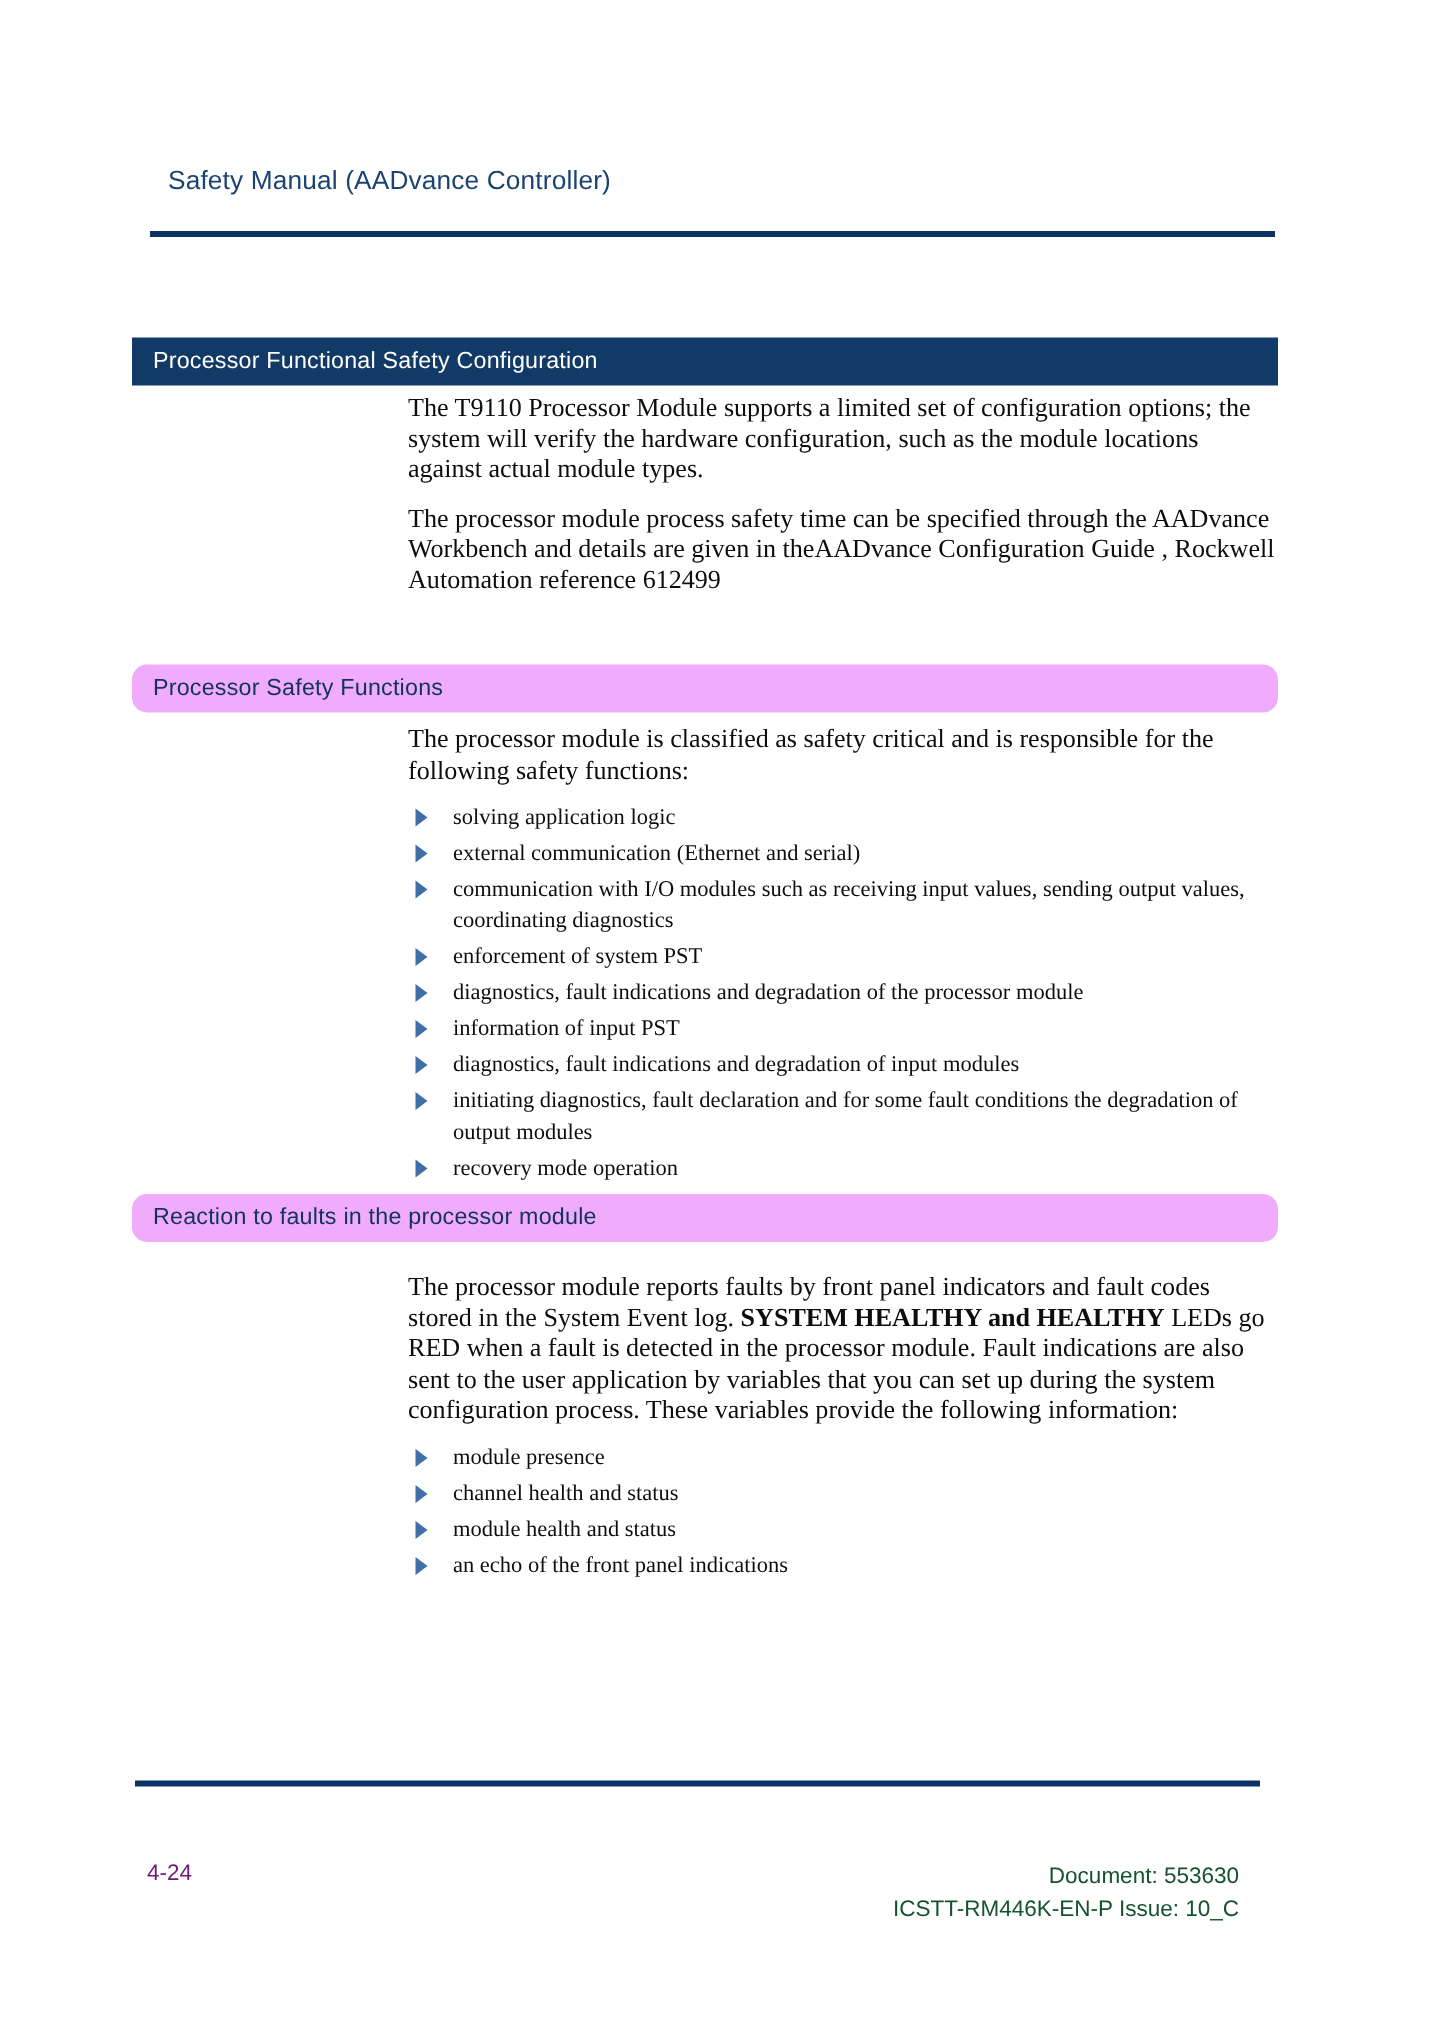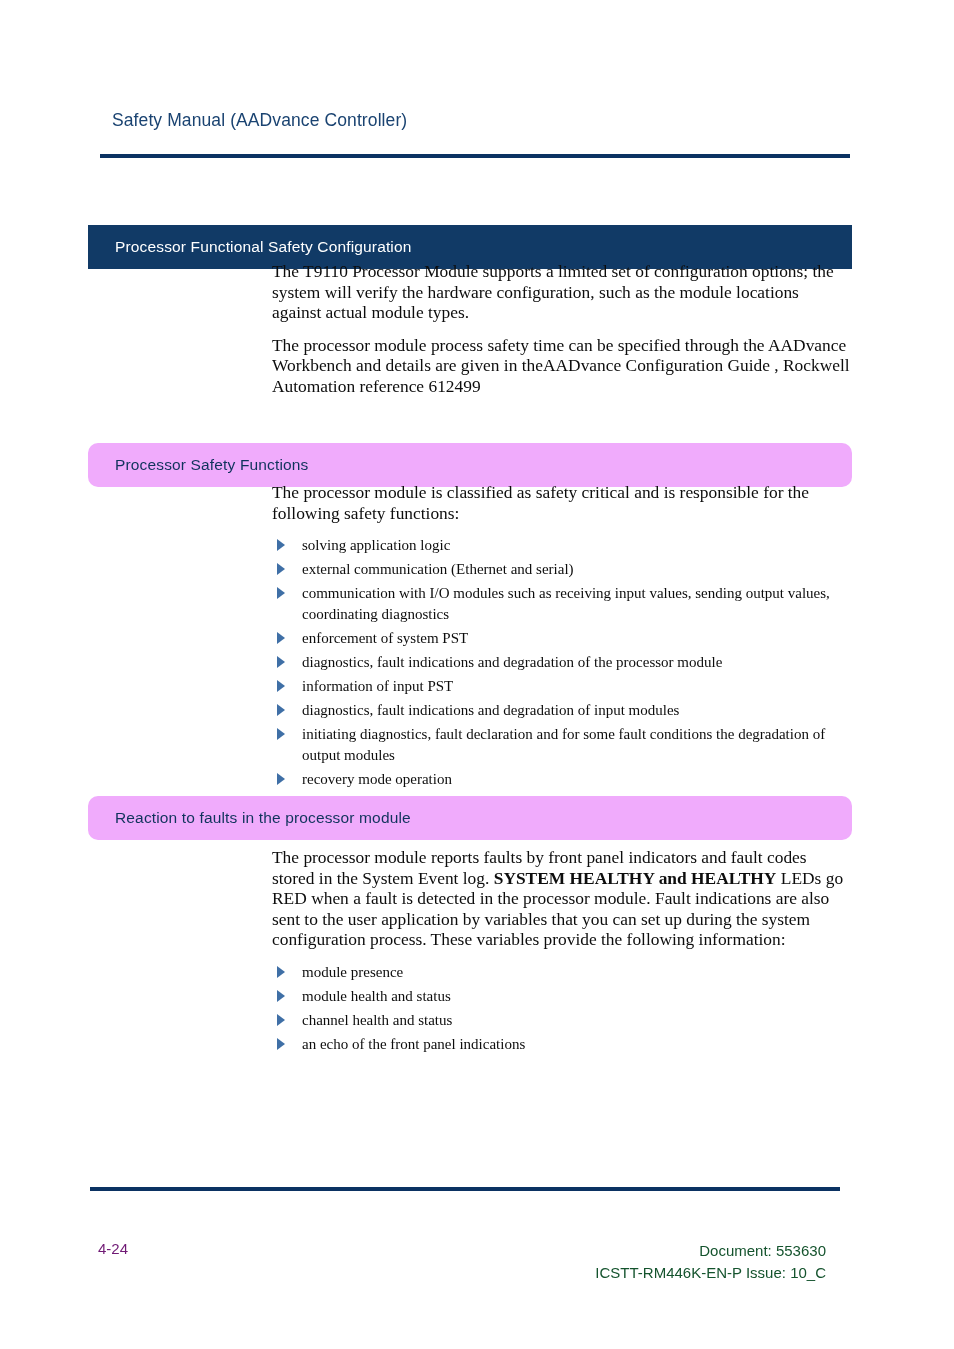--- a/index.html
+++ b/index.html
@@ -39,28 +39,28 @@
     width: 750px;
     height: 4px;
     background: #0b3262;
   }
 
   
   .band {
     position: absolute;
     left: 88px;
     width: 764px;
-    height: 44px;
+    height: 32px;
     font-family: "Liberation Sans", sans-serif;
     font-size: 15.5px;
     letter-spacing: 0.15px;
     display: flex;
     align-items: center;
     box-sizing: border-box;
-    padding-left: 27px;
+    padding-left: 14px;
   }
   .band.dark {
     background: #113a66;
     color: #ffffff;
   }
   .band.light {
     background: #f0abfc;
     color: #10335c;
     border-radius: 10px;
   }
@@ -178,22 +178,22 @@
       <li><span class="bullet-arrow"></span><span>recovery mode operation</span></li>
     </ul>
   </div>
 
   <div class="band light band-3">Reaction to faults in the processor module</div>
 
   <div class="body-block block-3">
     <p><span>The processor module reports faults by front panel indicators and fault codes stored in the System Event log. </span><b>SYSTEM HEALTHY and HEALTHY</b><span> LEDs go RED when a fault is detected in the processor module. Fault indications are also sent to the user application by variables that you can set up during the system configuration process. These variables provide the following information:</span></p>
     <ul class="arrow-list">
       <li><span class="bullet-arrow"></span><span>module presence</span></li>
+      <li><span class="bullet-arrow"></span><span>channel health and status</span></li>
       <li><span class="bullet-arrow"></span><span>module health and status</span></li>
-      <li><span class="bullet-arrow"></span><span>channel health and status</span></li>
       <li><span class="bullet-arrow"></span><span>an echo of the front panel indications</span></li>
     </ul>
   </div>
 
   <div class="foot-rule"></div>
 
   <div class="foot-left">4-24</div>
 
   <div class="foot-right">
     <div class="line1">Document: 553630</div>

